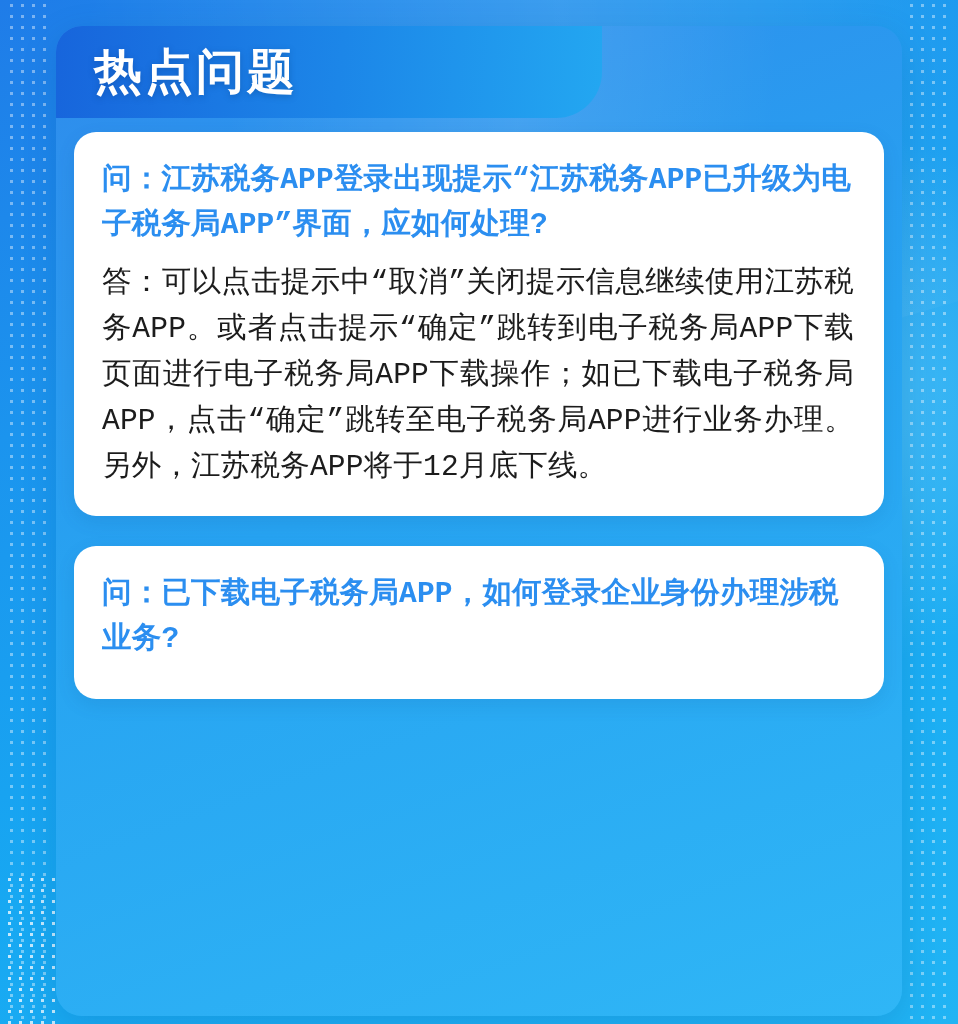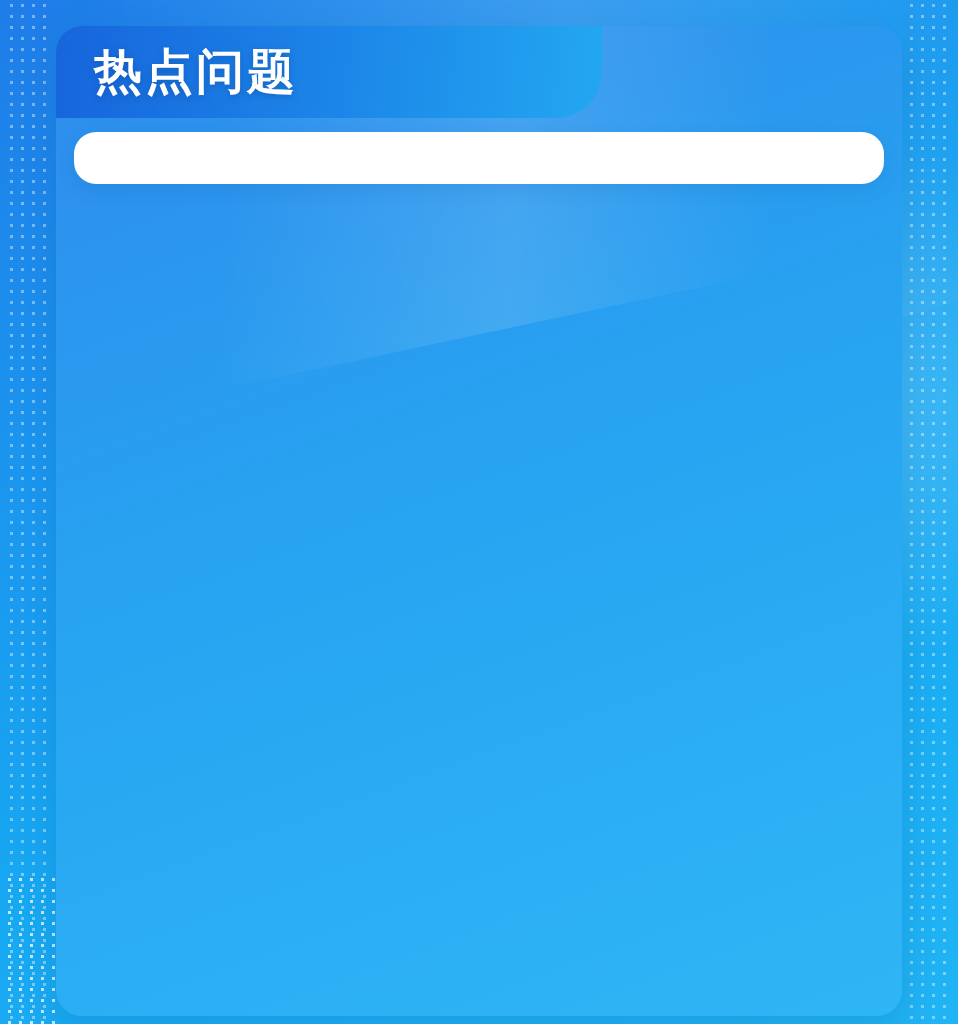--- a/index.html
+++ b/index.html
@@ -158,19 +158,24 @@
 
   <div class="card">
     <div class="card-sheen"></div>
 
     <div class="title-wrap">
       <div class="title-text">热点问题</div>
     </div>
 
     <div class="qa-list">
 
+      <div class="qa-item">
+        <p class="q-text">问：江苏税务APP登录出现提示“江苏税务APP已升级为电子税务局APP”界面，应如何处理?</p>
+        <p class="a-text">答：可以点击提示中“取消”关闭提示信息继续使用江苏税务APP。或者点击提示“确定”跳转到电子税务局APP下载页面进行电子税务局APP下载操作；如已下载电子税务局APP，点击“确定”跳转至电子税务局APP进行业务办理。另外，江苏税务APP将于12月底下线。</p>
+      </div>
 
       <div class="qa-item">
+        <p class="q-text">问：已下载电子税务局APP，如何登录企业身份办理涉税业务?</p>
       </div>
 
     </div>
   </div>
 </div>
 
 </body></html>

